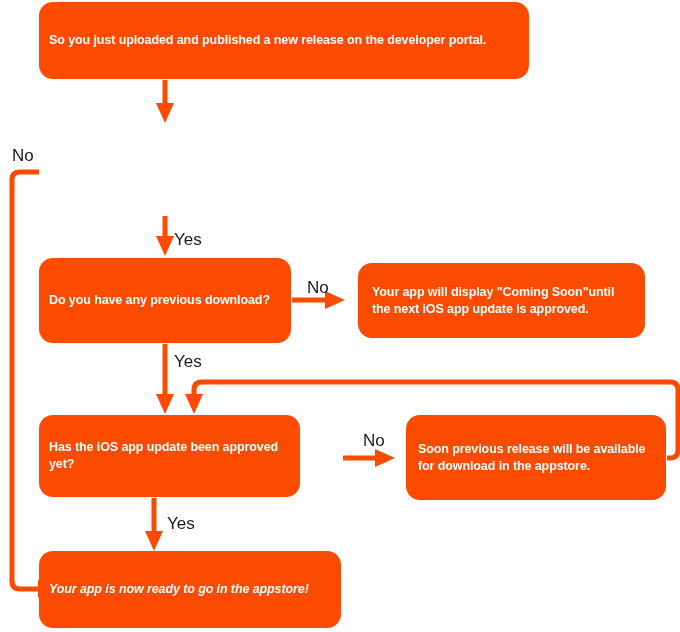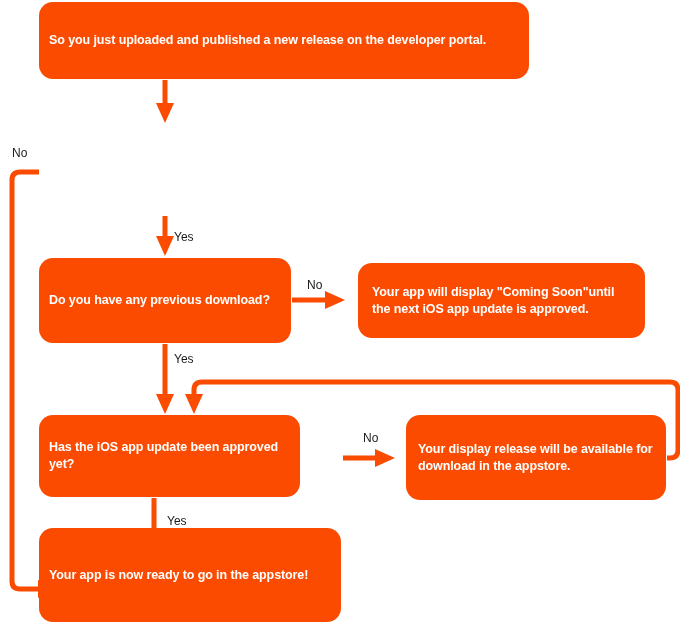--- a/index.html
+++ b/index.html
@@ -35,21 +35,21 @@
     z-index: 3;
   }
   .node .node-text {
     display: block;
     white-space: pre-line;
   }
   .edge-label {
     position: absolute;
     font-family: "Liberation Sans", sans-serif;
     font-weight: normal;
-    font-size: 12px;
+    font-size: 17px;
     color: #1a1a1a;
     z-index: 4;
     white-space: nowrap;
   }
   svg.edges {
     position: absolute;
     left: 0;
     top: 0;
     width: 680px;
     height: 632px;
@@ -124,24 +124,24 @@
 
   <div class="node" style="left:358px; top:263px; width:287px; height:75px; padding:0 14px;">
     <span class="node-text">Your app will display "Coming Soon"until the next iOS app update is approved.</span>
   </div>
 
   <div class="node" style="left:39px; top:415px; width:261px; height:82px;">
     <span class="node-text">Has the iOS app update been approved yet?</span>
   </div>
 
   <div class="node" style="left:406px; top:415px; width:260px; height:85px; padding:0 12px;">
-    <span class="node-text">Your display release will be available for download in the appstore.</span>
+    <span class="node-text">Soon previous release will be available for download in the appstore.</span>
   </div>
 
-  <div class="node" style="left:39px; top:528px; width:302px; height:94px;">
+  <div class="node" style="left:39px; top:551px; width:302px; height:77px;font-style:italic;">
     <span class="node-text">Your app is now ready to go in the appstore!</span>
   </div>
 
   <span class="edge-label" style="left:12px; top:146px;">No</span>
 
   <span class="edge-label" style="left:174px; top:230px;">Yes</span>
 
   <span class="edge-label" style="left:307px; top:278px;">No</span>
 
   <span class="edge-label" style="left:174px; top:352px;">Yes</span>

